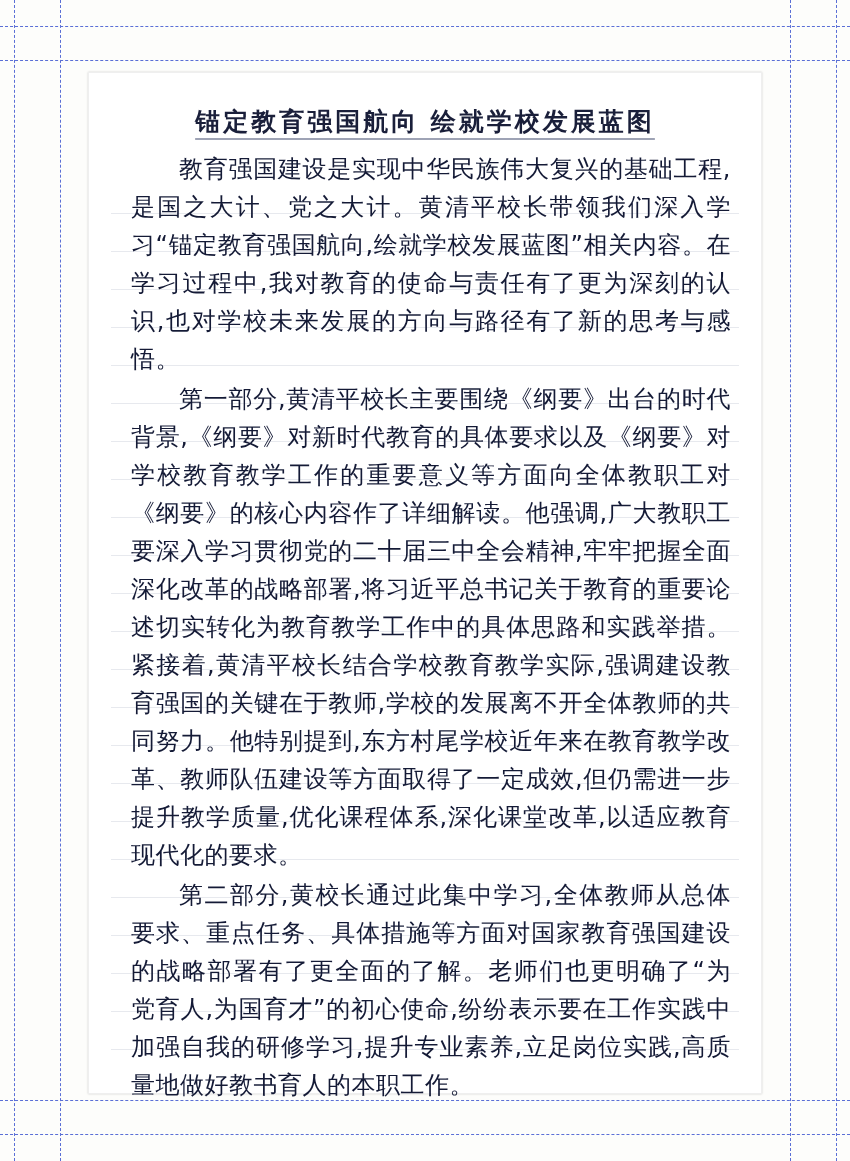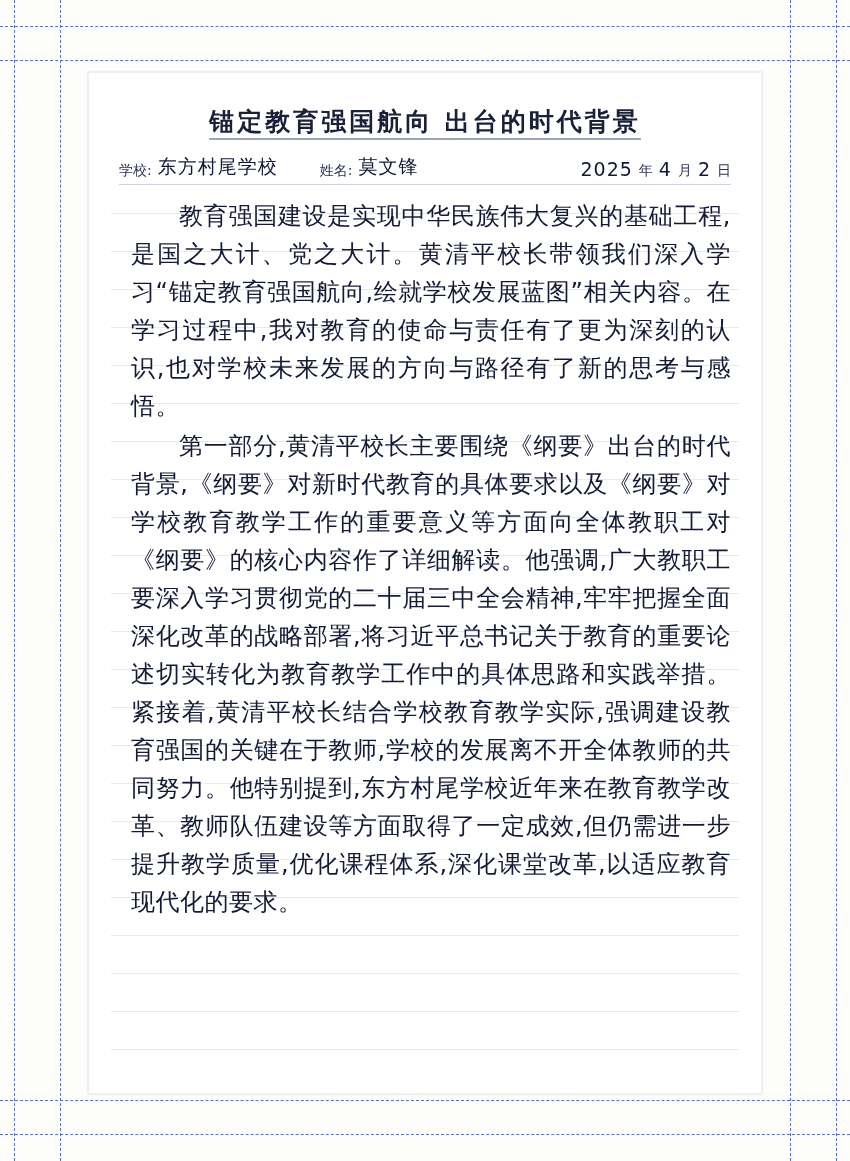--- a/index.html
+++ b/index.html
@@ -161,38 +161,25 @@
     <div class="rule" style="top:748px;"></div>
     <div class="rule" style="top:786px;"></div>
     <div class="rule" style="top:824px;"></div>
     <div class="rule" style="top:862px;"></div>
     <div class="rule" style="top:900px;"></div>
     <div class="rule" style="top:938px;"></div>
     <div class="rule" style="top:976px;"></div>
 
     <div class="content">
 
-      <div class="doc-title">锚定教育强国航向  出台的时代背景</div>
+      <div class="doc-title">锚定教育强国航向  绘就学校发展蓝图</div>
 
-      <div class="meta-row">
-        <span class="meta-label">学校:</span>
-        <span class="meta-value">东方村尾学校</span>
-        <span class="meta-spacer"></span>
-        <span class="meta-label">姓名:</span>
-        <span class="meta-value">莫文锋</span>
-        <span class="meta-grow"></span>
-        <span class="date-part">2025</span>
-        <span class="date-unit">年</span>
-        <span class="date-part">4</span>
-        <span class="date-unit">月</span>
-        <span class="date-part">2</span>
-        <span class="date-unit">日</span>
-      </div>
 
       <div class="body-text">
         <p class="para">教育强国建设是实现中华民族伟大复兴的基础工程,是国之大计、党之大计。黄清平校长带领我们深入学习“锚定教育强国航向,绘就学校发展蓝图”相关内容。在学习过程中,我对教育的使命与责任有了更为深刻的认识,也对学校未来发展的方向与路径有了新的思考与感悟。</p>
         <p class="para">第一部分,黄清平校长主要围绕《纲要》出台的时代背景,《纲要》对新时代教育的具体要求以及《纲要》对学校教育教学工作的重要意义等方面向全体教职工对《纲要》的核心内容作了详细解读。他强调,广大教职工要深入学习贯彻党的二十届三中全会精神,牢牢把握全面深化改革的战略部署,将习近平总书记关于教育的重要论述切实转化为教育教学工作中的具体思路和实践举措。紧接着,黄清平校长结合学校教育教学实际,强调建设教育强国的关键在于教师,学校的发展离不开全体教师的共同努力。他特别提到,东方村尾学校近年来在教育教学改革、教师队伍建设等方面取得了一定成效,但仍需进一步提升教学质量,优化课程体系,深化课堂改革,以适应教育现代化的要求。</p>
+        <p class="para">第二部分,黄校长通过此集中学习,全体教师从总体要求、重点任务、具体措施等方面对国家教育强国建设的战略部署有了更全面的了解。老师们也更明确了“为党育人,为国育才”的初心使命,纷纷表示要在工作实践中加强自我的研修学习,提升专业素养,立足岗位实践,高质量地做好教书育人的本职工作。</p>
       </div>
 
       <div class="footer-space"></div>
     </div>
   </div>
 </div>
 
 </body></html>

